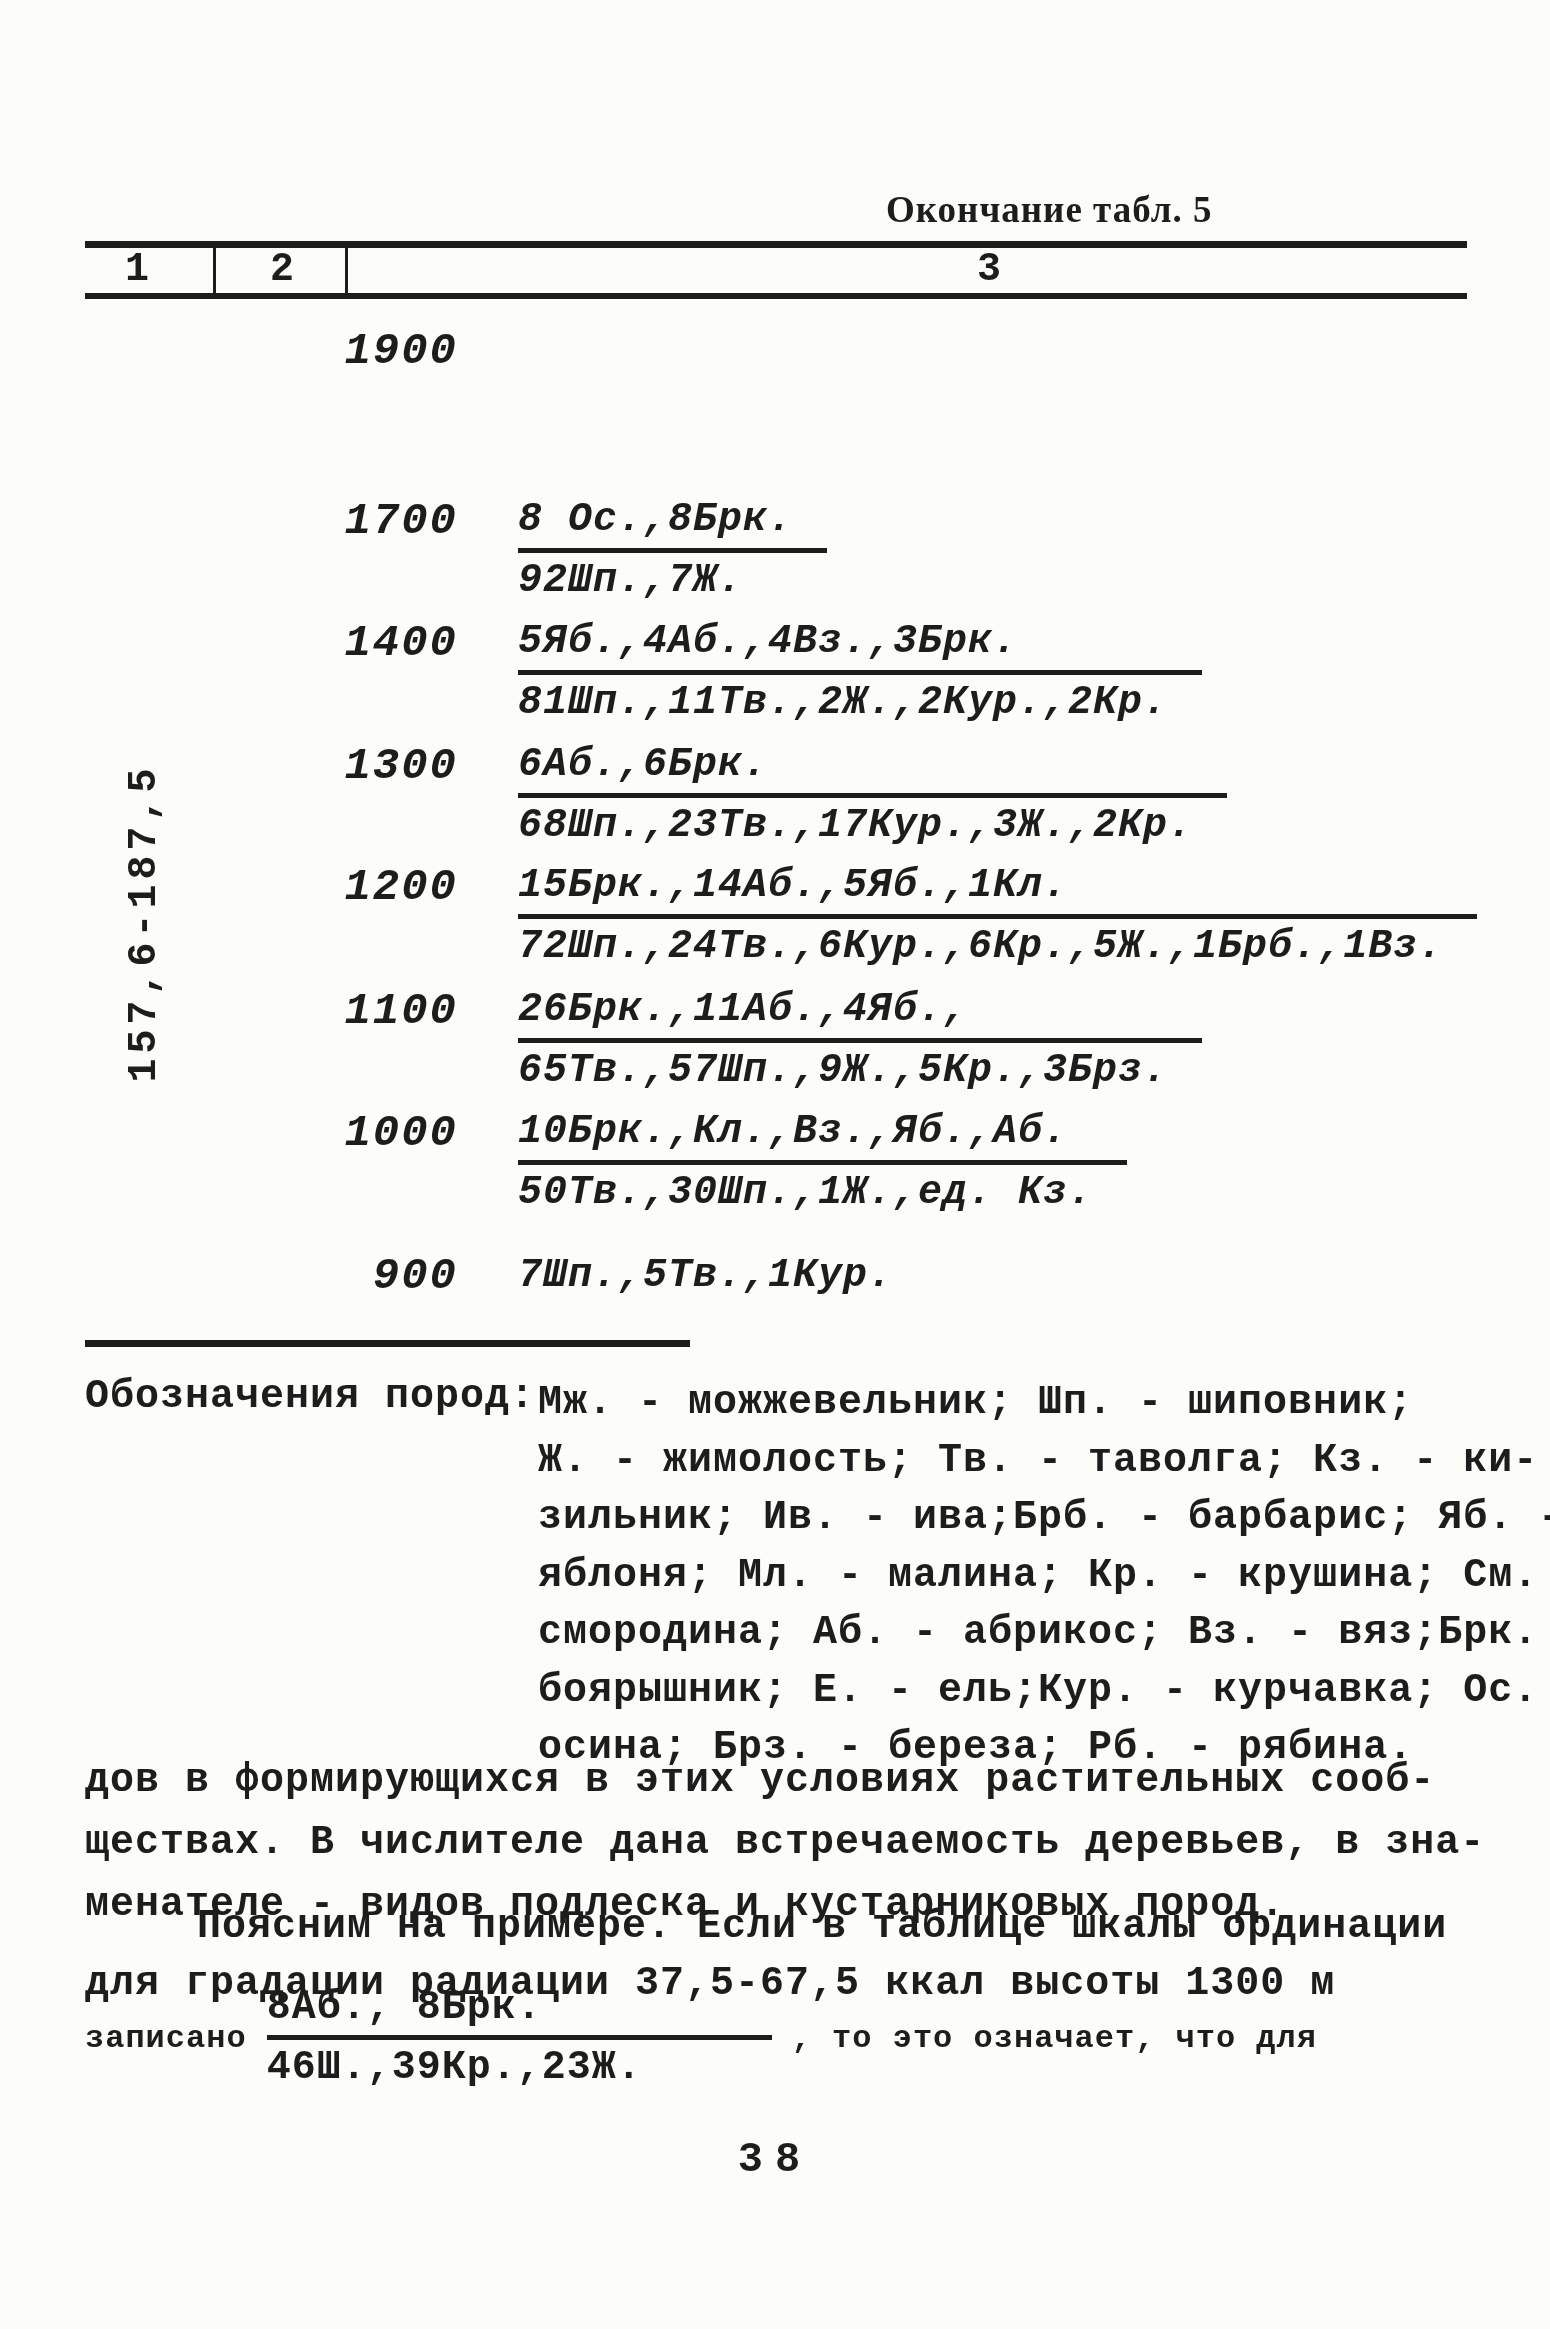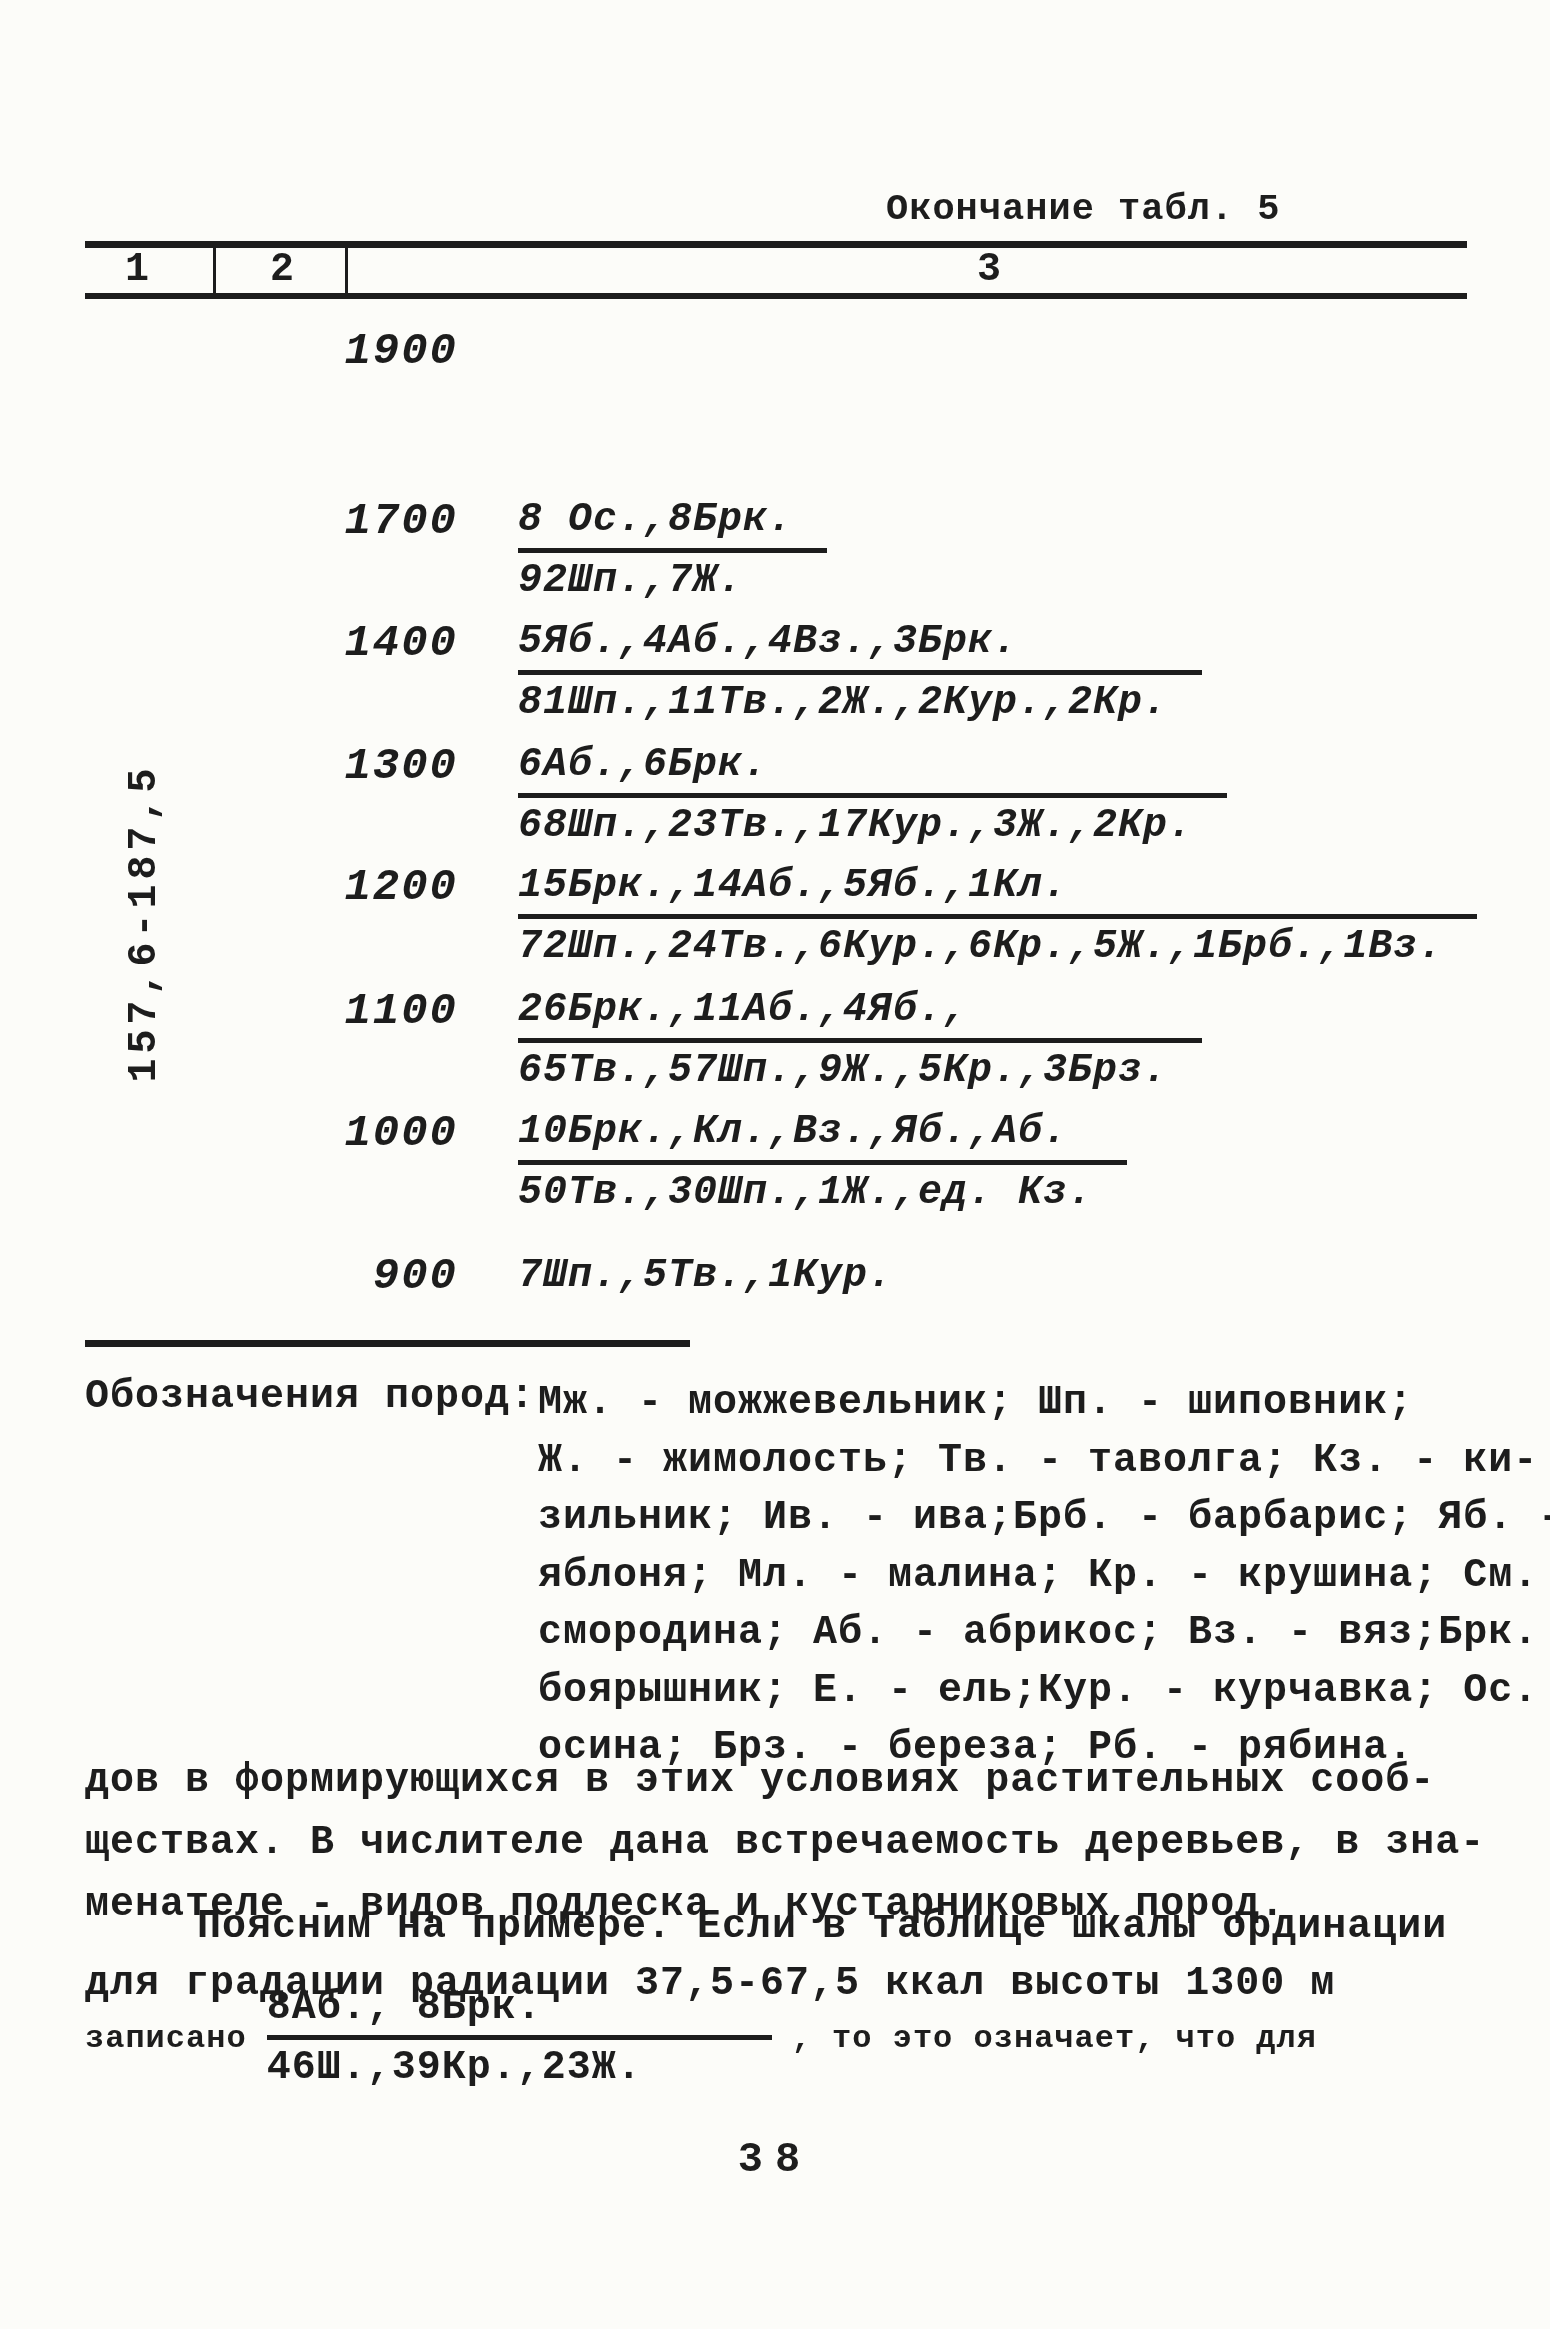--- a/index.html
+++ b/index.html
@@ -11,21 +11,21 @@
     color:var(--ink);
     font-family:"Liberation Mono","DejaVu Sans Mono",monospace;
     font-weight:700;
     overflow:hidden;
   }
   .page { position:absolute; inset:0; }
 
   
   .doc-title {
     position:absolute; left:886px; top:188px;
-    font-size:37px; letter-spacing:1px; white-space:nowrap;
+    font-size:37px; letter-spacing:1px; white-space:nowrap;font-family:Liberation Serif, serif;
   }
 
   
   .thead {
     position:absolute; left:85px; top:241px; width:1382px; height:58px;
     border-top:7px solid var(--ink);
     border-bottom:6px solid var(--ink);
   }
   .thead .h { position:absolute; top:0; font-size:40px; line-height:44px; }
   .h1 { left:40px; }

